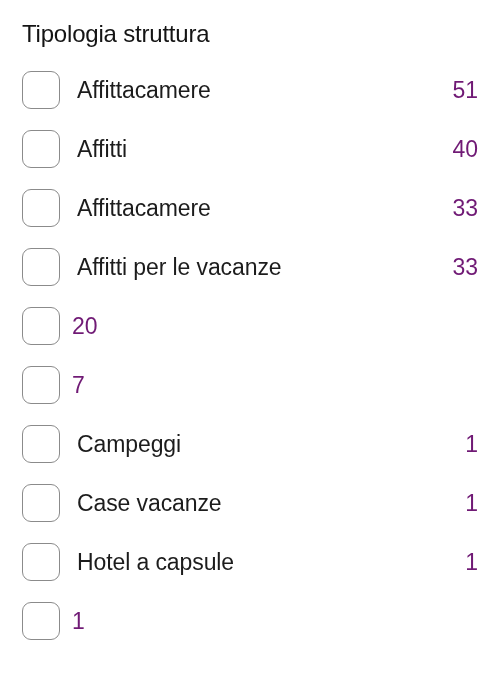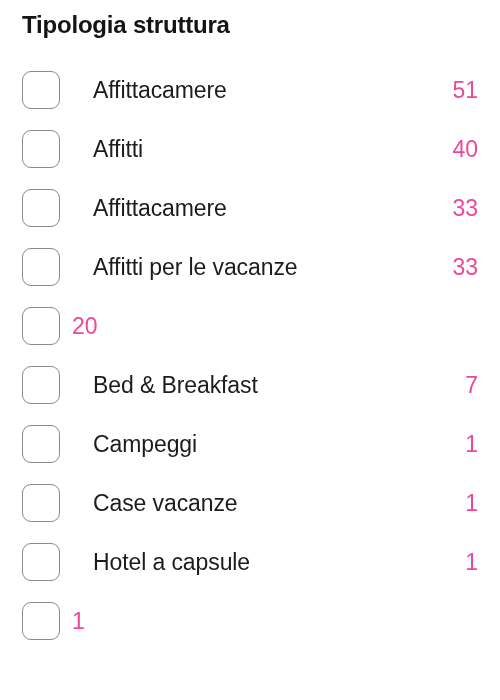--- a/index.html
+++ b/index.html
@@ -23,23 +23,23 @@
     width: 500px;
     height: 700px;
     box-sizing: border-box;
     background: #ffffff;
     overflow: hidden;
   }
 
   .panel-title {
     position: absolute;
     left: 22px;
-    top: 9px;
+    top: 18px;
     font-size: 24px;
-    font-weight: bold;
+    font-weight: normal;
     color: #141414;
     letter-spacing: -0.2px;
     line-height: 32px;
     white-space: nowrap;
   }
 
   .facet-list {
     position: absolute;
     left: 0;
     top: 60px;
@@ -66,36 +66,36 @@
     height: 38px;
     box-sizing: border-box;
     border: 1.6px solid #8b8b8b;
     border-radius: 9px;
     background: #ffffff;
     position: relative;
   }
 
   .facet-label {
     flex: 1 1 auto;
-    margin-left: 33px;
+    margin-left: 17px;
     font-size: 23px;
     font-weight: normal;
     color: #1c1c1c;
     letter-spacing: -0.1px;
     line-height: 28px;
     white-space: nowrap;
     overflow: hidden;
   }
 
   .facet-count {
     flex: 0 0 auto;
     margin-left: 12px;
     font-size: 23px;
     font-weight: normal;
-    color: #ec4899;
+    color: #701a75;
     letter-spacing: -0.1px;
     line-height: 28px;
     text-align: right;
     white-space: nowrap;
   }
 </style>
 </head>
 <body>
 
 <div id="facet-panel">
@@ -122,21 +122,20 @@
         <span class="checkbox" role="checkbox" aria-checked="false"></span>
         <span class="facet-label">Affitti per le vacanze</span>
         <span class="facet-count">33</span>
       </li>
       <li class="facet-row">
         <span class="checkbox" role="checkbox" aria-checked="false"></span>
         <span class="facet-count">20</span>
       </li>
       <li class="facet-row">
         <span class="checkbox" role="checkbox" aria-checked="false"></span>
-        <span class="facet-label">Bed &amp; Breakfast</span>
         <span class="facet-count">7</span>
       </li>
       <li class="facet-row">
         <span class="checkbox" role="checkbox" aria-checked="false"></span>
         <span class="facet-label">Campeggi</span>
         <span class="facet-count">1</span>
       </li>
       <li class="facet-row">
         <span class="checkbox" role="checkbox" aria-checked="false"></span>
         <span class="facet-label">Case vacanze</span>

